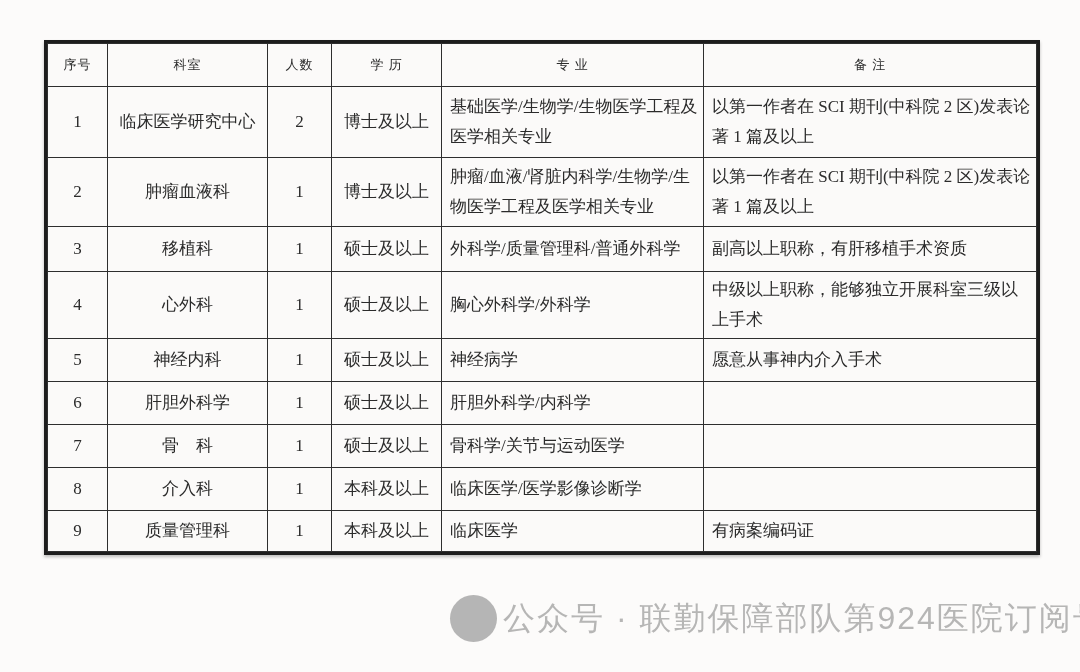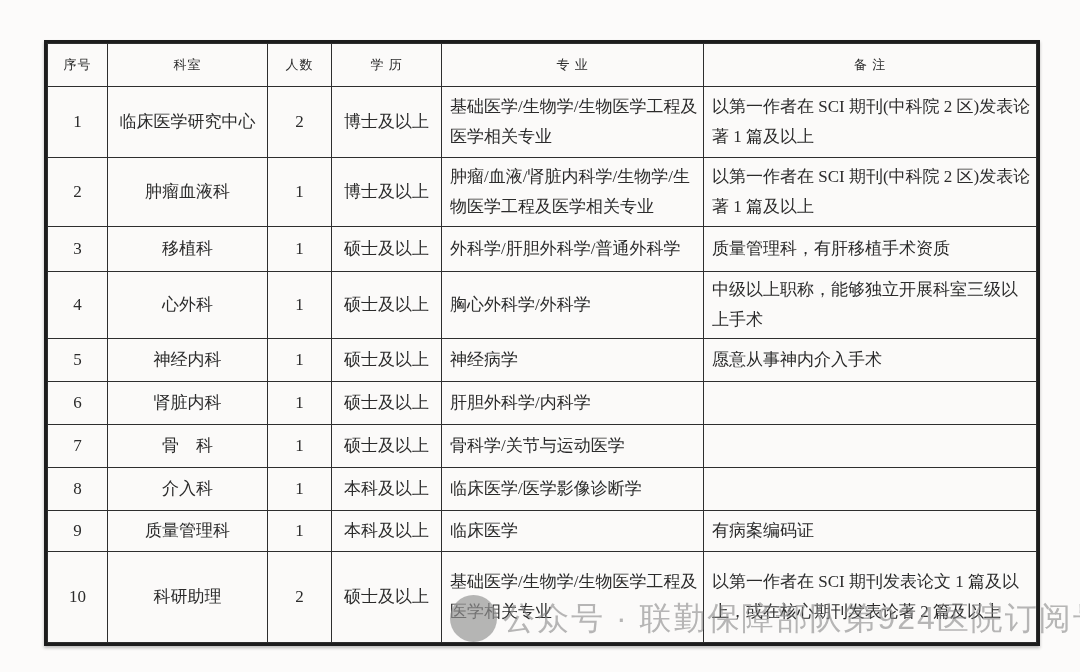--- a/index.html
+++ b/index.html
@@ -132,22 +132,22 @@
     <td class="c-degree">博士及以上</td>
     <td class="c-major">肿瘤/血液/肾脏内科学/生物学/生物医学工程及医学相关专业</td>
     <td class="c-note">以第一作者在 SCI 期刊(中科院 2 区)发表论著 1 篇及以上</td>
   </tr>
 
   <tr>
     <td class="c-no">3</td>
     <td class="c-dept">移植科</td>
     <td class="c-count">1</td>
     <td class="c-degree">硕士及以上</td>
-    <td class="c-major">外科学/肝胆外科学/普通外科学</td>
-    <td class="c-note">质量管理科，有肝移植手术资质</td>
+    <td class="c-major">外科学/质量管理科/普通外科学</td>
+    <td class="c-note">副高以上职称，有肝移植手术资质</td>
   </tr>
 
   <tr>
     <td class="c-no">4</td>
     <td class="c-dept">心外科</td>
     <td class="c-count">1</td>
     <td class="c-degree">硕士及以上</td>
     <td class="c-major">胸心外科学/外科学</td>
     <td class="c-note">中级以上职称，能够独立开展科室三级以上手术</td>
   </tr>
@@ -156,21 +156,21 @@
     <td class="c-no">5</td>
     <td class="c-dept">神经内科</td>
     <td class="c-count">1</td>
     <td class="c-degree">硕士及以上</td>
     <td class="c-major">神经病学</td>
     <td class="c-note">愿意从事神内介入手术</td>
   </tr>
 
   <tr>
     <td class="c-no">6</td>
-    <td class="c-dept">肾脏内科</td>
+    <td class="c-dept">肝胆外科学</td>
     <td class="c-count">1</td>
     <td class="c-degree">硕士及以上</td>
     <td class="c-major">肝胆外科学/内科学</td>
     <td class="c-note"></td>
   </tr>
 
   <tr>
     <td class="c-no">7</td>
     <td class="c-dept">骨　科</td>
     <td class="c-count">1</td>
@@ -190,28 +190,20 @@
 
   <tr>
     <td class="c-no">9</td>
     <td class="c-dept">质量管理科</td>
     <td class="c-count">1</td>
     <td class="c-degree">本科及以上</td>
     <td class="c-major">临床医学</td>
     <td class="c-note">有病案编码证</td>
   </tr>
 
-  <tr>
-    <td class="c-no">10</td>
-    <td class="c-dept">科研助理</td>
-    <td class="c-count">2</td>
-    <td class="c-degree">硕士及以上</td>
-    <td class="c-major">基础医学/生物学/生物医学工程及医学相关专业</td>
-    <td class="c-note">以第一作者在 SCI 期刊发表论文 1 篇及以上，或在核心期刊发表论著 2 篇及以上</td>
-  </tr>
 </tbody>
     </table>
   </div>
 
   <div class="watermark">
     <span class="watermark-icon"></span>
     <span class="watermark-text">公众号 · 联勤保障部队第924医院订阅号</span>
   </div>
 
 </div>

